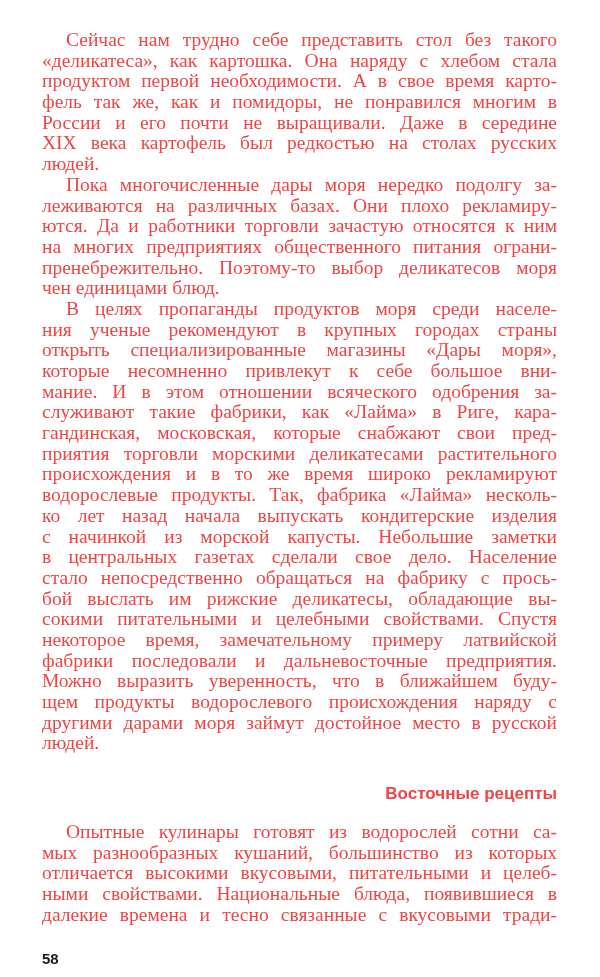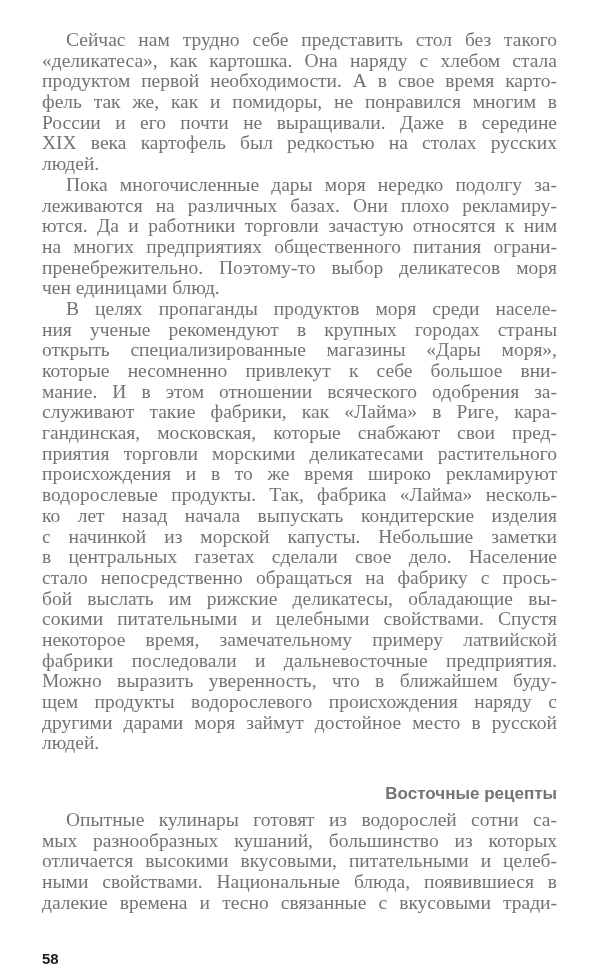--- a/index.html
+++ b/index.html
@@ -1,34 +1,34 @@
 <!DOCTYPE html>
 <html><head>
 <meta charset="utf-8">
 <style>
   html, body { margin: 0; padding: 0; background: #ffffff; }
   body { width: 600px; height: 977px; position: relative; overflow: hidden; }
   .page {
     position: absolute; left: 42px; top: 30px; width: 515px;
     font-family: "Liberation Serif", "DejaVu Serif", serif;
-    color: #737373;
+    color: #ef4444;
     font-size: 19.5px;
   }
   .line {
     display: block; height: 20.7px; line-height: 20.7px;
     white-space: nowrap;
     text-align: justify; text-align-last: justify;
   }
   .line.last { text-align-last: left; }
   .line.indent { padding-left: 24px; }
   .para { margin: 0; }
   .heading {
     text-align: right; font-weight: bold;
     font-family: "Liberation Sans", "DejaVu Sans", sans-serif;
-    font-size: 17px; margin-top: 30px; margin-bottom: 6px; height: 20px; line-height: 20px;
+    font-size: 17px; margin-top: 30px; margin-bottom: 18px; height: 20px; line-height: 20px;
   }
   .page-number {
     position: absolute; left: 42px; top: 915px;
     font-family: "Liberation Sans", "DejaVu Sans", sans-serif;
     font-weight: bold; font-size: 15px; color: #1a1a1a; margin-top: 35px;
   }
 </style>
 </head>
 <body>
 

